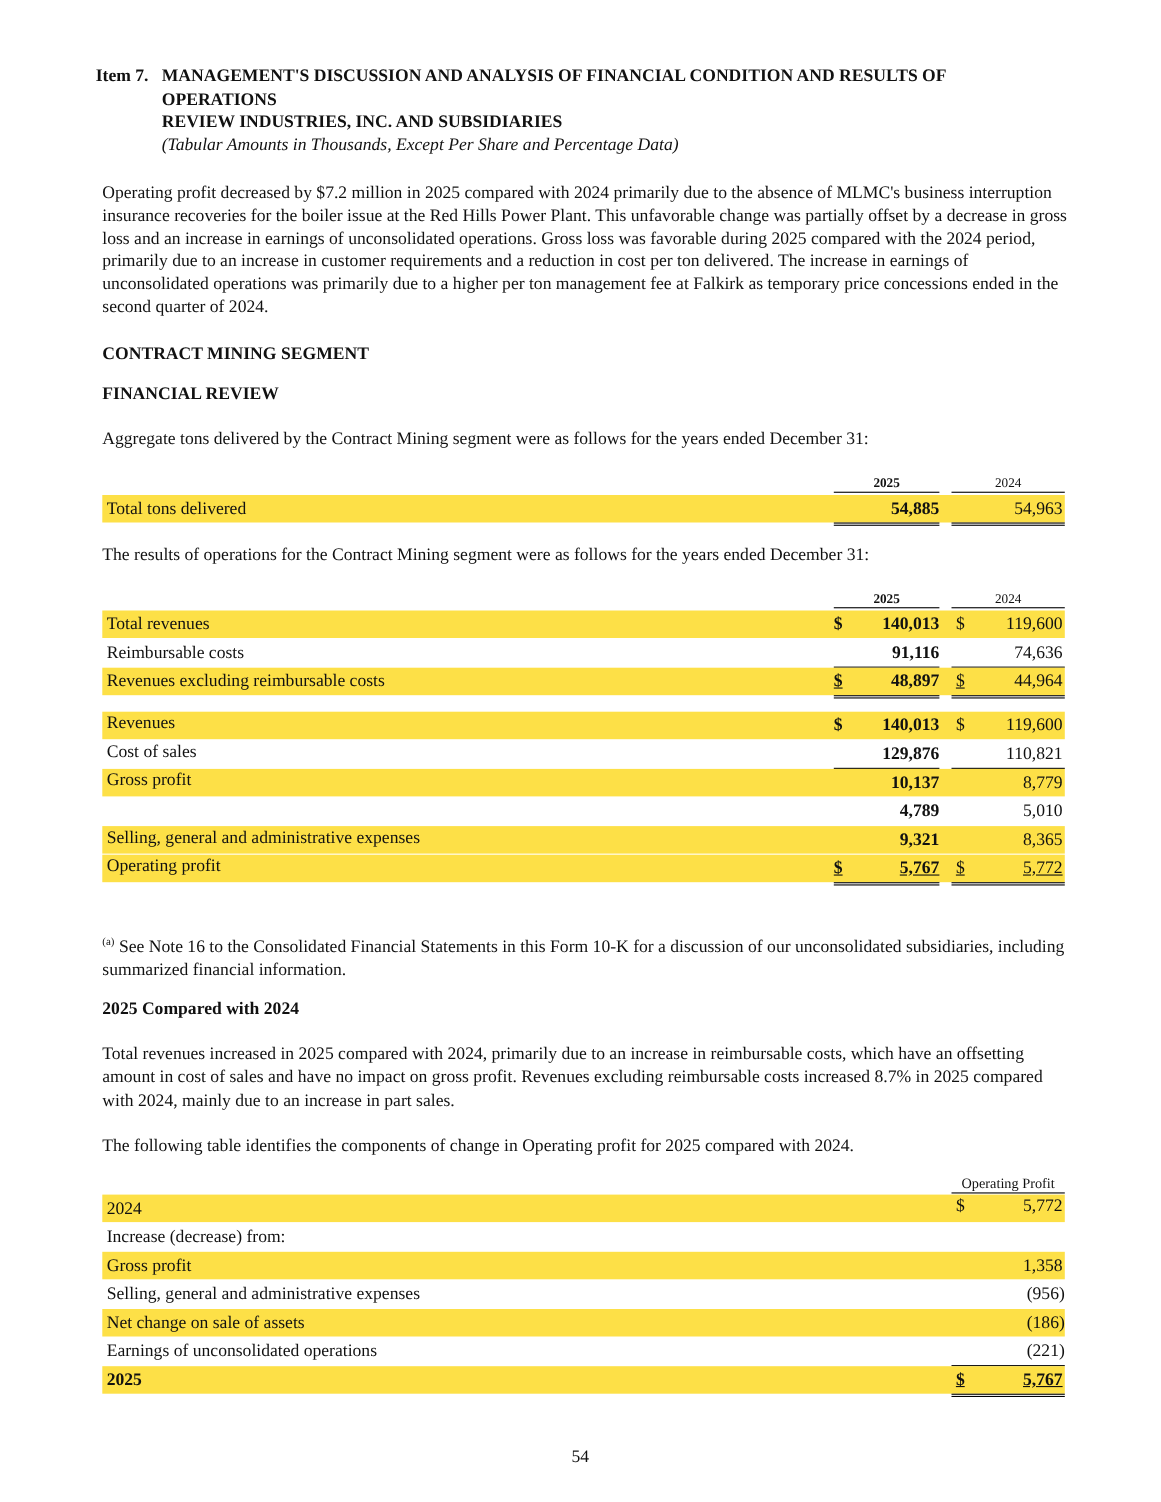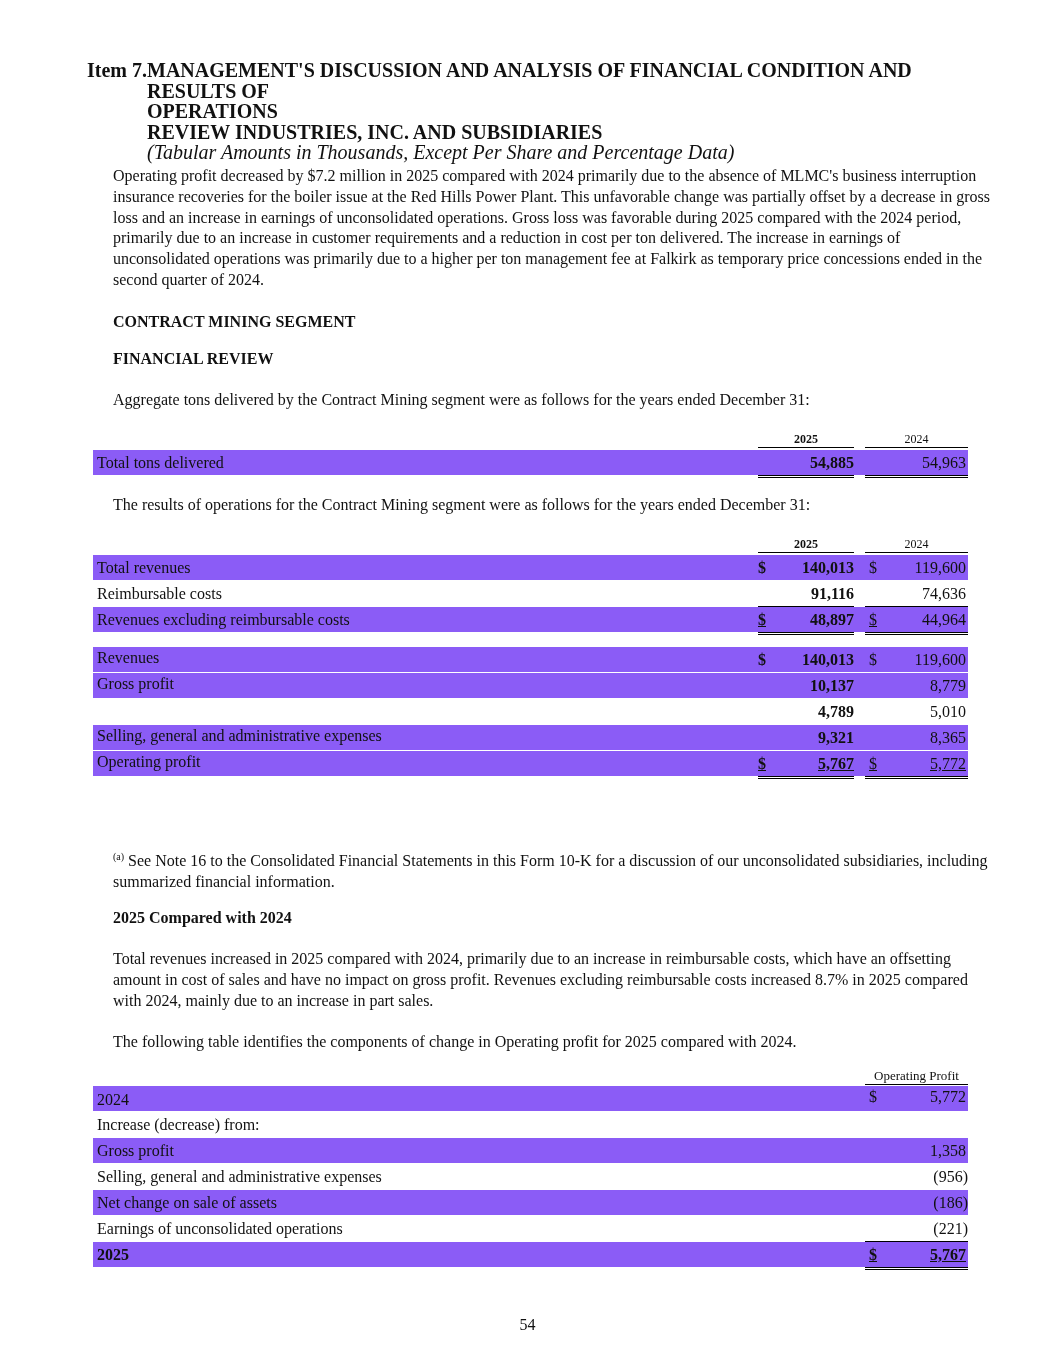--- a/index.html
+++ b/index.html
@@ -1,25 +1,25 @@
 <!DOCTYPE html>
 <html><head>
 <meta charset="utf-8">
 <style>
   html, body { margin: 0; padding: 0; background: #ffffff; }
   body { width: 1055px; height: 1365px; position: relative; font-family: "Liberation Serif", serif; color: #111; font-size: 16px; }
-  .hdr { position: absolute; left: 87px; top: 60px; width: 900px; font-weight: bold; font-size: 20px; line-height: 20.5px; }
+  .hdr { position: absolute; left: 87px; top: 60px; width: 900px; font-weight: bold; font-size: 16px; line-height: 20.5px; }
   .hdr .item { position: absolute; left: 0; top: 0; }
   .hdr .lines { margin-left: 60px; }
   .hdr .it { font-weight: normal; font-style: italic; }
-  .para { position: absolute; left: 93px; width: 880px; line-height: 20.8px; margin-left: 20px; }
+  .para { position: absolute; left: 93px; width: 880px; line-height: 20.8px; }
   .bold { font-weight: bold; }
   .tbl { position: absolute; left: 93px; width: 875px; }
   .row { position: relative; height: 25px; line-height: 25px; margin-bottom: 1px; }
-  .row.sh { background: #8b5cf6; }
+  .row.sh { background: #fde047; }
   .row .lbl { position: absolute; left: 4px; top: 0; }
   .c1d { position: absolute; left: 665px; width: 16px; }
   .c1 { position: absolute; left: 665px; width: 96px; text-align: right; }
   .c2d { position: absolute; left: 776px; width: 16px; }
   .c2 { position: absolute; left: 776px; width: 97px; text-align: right; }
   .c2p { position: absolute; left: 776px; width: 99px; text-align: right; }
   .b { font-weight: bold; }
   .yh { position: absolute; font-size: 12px; text-align: center; }
   .ul1 { border-bottom: 1.5px solid #000; }
   .dbl { border-bottom: 3px double #000; }
@@ -94,20 +94,27 @@
 
   <div style="height:14px;"></div>
 
   <div class="row sh">
     <span class="lbl" style="top:-2px;">Revenues</span>
     <span class="c1d b">$</span>
     <span class="c1 b">140,013</span>
     <span class="c2d">$</span>
     <span class="c2">119,600</span>
   </div>
+  <div class="row">
+    <span class="lbl" style="top:-2px;">Cost of sales</span>
+    <span class="cellbox ul1" style="left:665px;width:96px;"></span>
+    <span class="cellbox ul1" style="left:772px;width:103px;"></span>
+    <span class="c1 b">129,876</span>
+    <span class="c2">110,821</span>
+  </div>
   <div class="row sh">
     <span class="lbl" style="top:-2px;">Gross profit</span>
     <span class="c1 b">10,137</span>
     <span class="c2">8,779</span>
   </div>
   <div class="row">
     <span class="c1 b">4,789</span>
     <span class="c2">5,010</span>
   </div>
   <div class="row sh">

